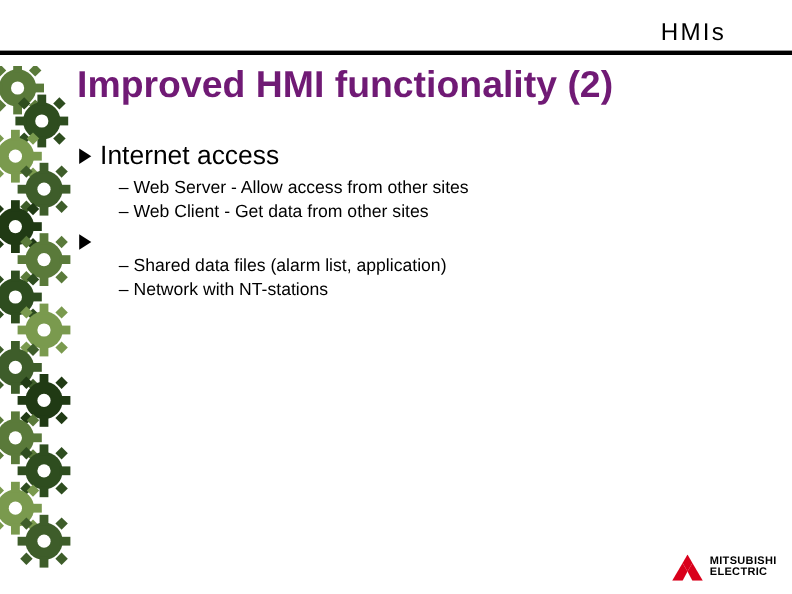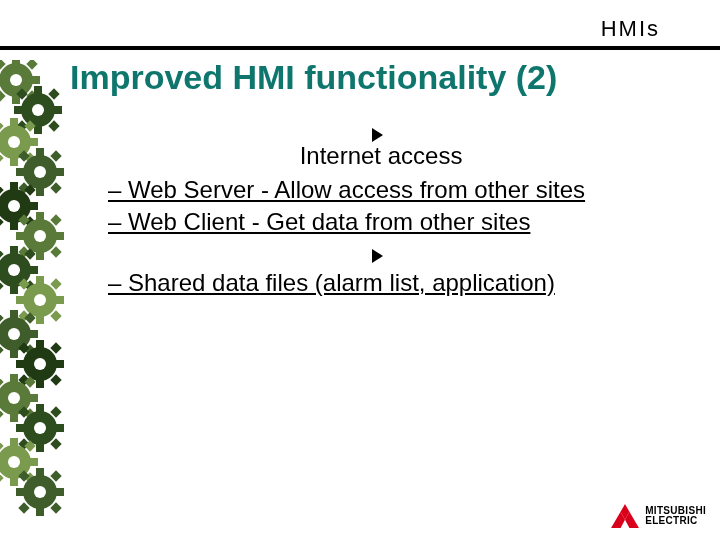--- a/index.html
+++ b/index.html
@@ -40,52 +40,50 @@
     background: #000;
   }
 
   
   .title {
     position: absolute;
     top: 58px;
     left: 70px;
     font-size: 34px;
     font-weight: bold;
-    color: #0f766e;
+    color: #701a75;
   }
 
   
   .content {
     position: absolute;
     top: 118px;
     left: 72px;
     right: 30px;
     color: #000;
   }
   .lvl1 {
     font-size: 24px;
     margin-top: 10px;
     margin-bottom: 4px;
     display: flex;
     align-items: center;
-    flex-direction: column;
   }
   .lvl1 .arrow {
     width: 0; height: 0;
     border-top: 7px solid transparent;
     border-bottom: 7px solid transparent;
     border-left: 11px solid #000;
     margin-right: 8px;
     flex: none;
   }
   .lvl2 {
-    font-size: 24px;
+    font-size: 16px;
     margin-left: 36px;
     line-height: 1.35;
-    text-decoration: underline;
   }
   .lvl2::before {
     content: "– ";
   }
 
   
   .logo {
     position: absolute;
     right: 14px;
     bottom: 12px;
@@ -152,20 +150,21 @@
     <span class="arrow"></span>
     <span>Internet access</span>
   </div>
   <div class="lvl2">Web Server - Allow access from other sites</div>
   <div class="lvl2">Web Client - Get data from other sites</div>
 
   <div class="lvl1">
     <span class="arrow"></span>
   </div>
   <div class="lvl2">Shared data files (alarm list, application)</div>
+  <div class="lvl2">Network with NT-stations</div>
 </div>
 
 <div class="logo">
   <svg width="28" height="24" viewBox="0 0 100 86">
     <polygon points="50,0 66,28 50,56 34,28" fill="#d9001b"></polygon>
     <polygon points="50,56 34,28 0,86 34,86" fill="#d9001b"></polygon>
     <polygon points="50,56 66,28 100,86 66,86" fill="#d9001b"></polygon>
   </svg>
   <div class="logo-text">
     <div>MITSUBISHI</div>

